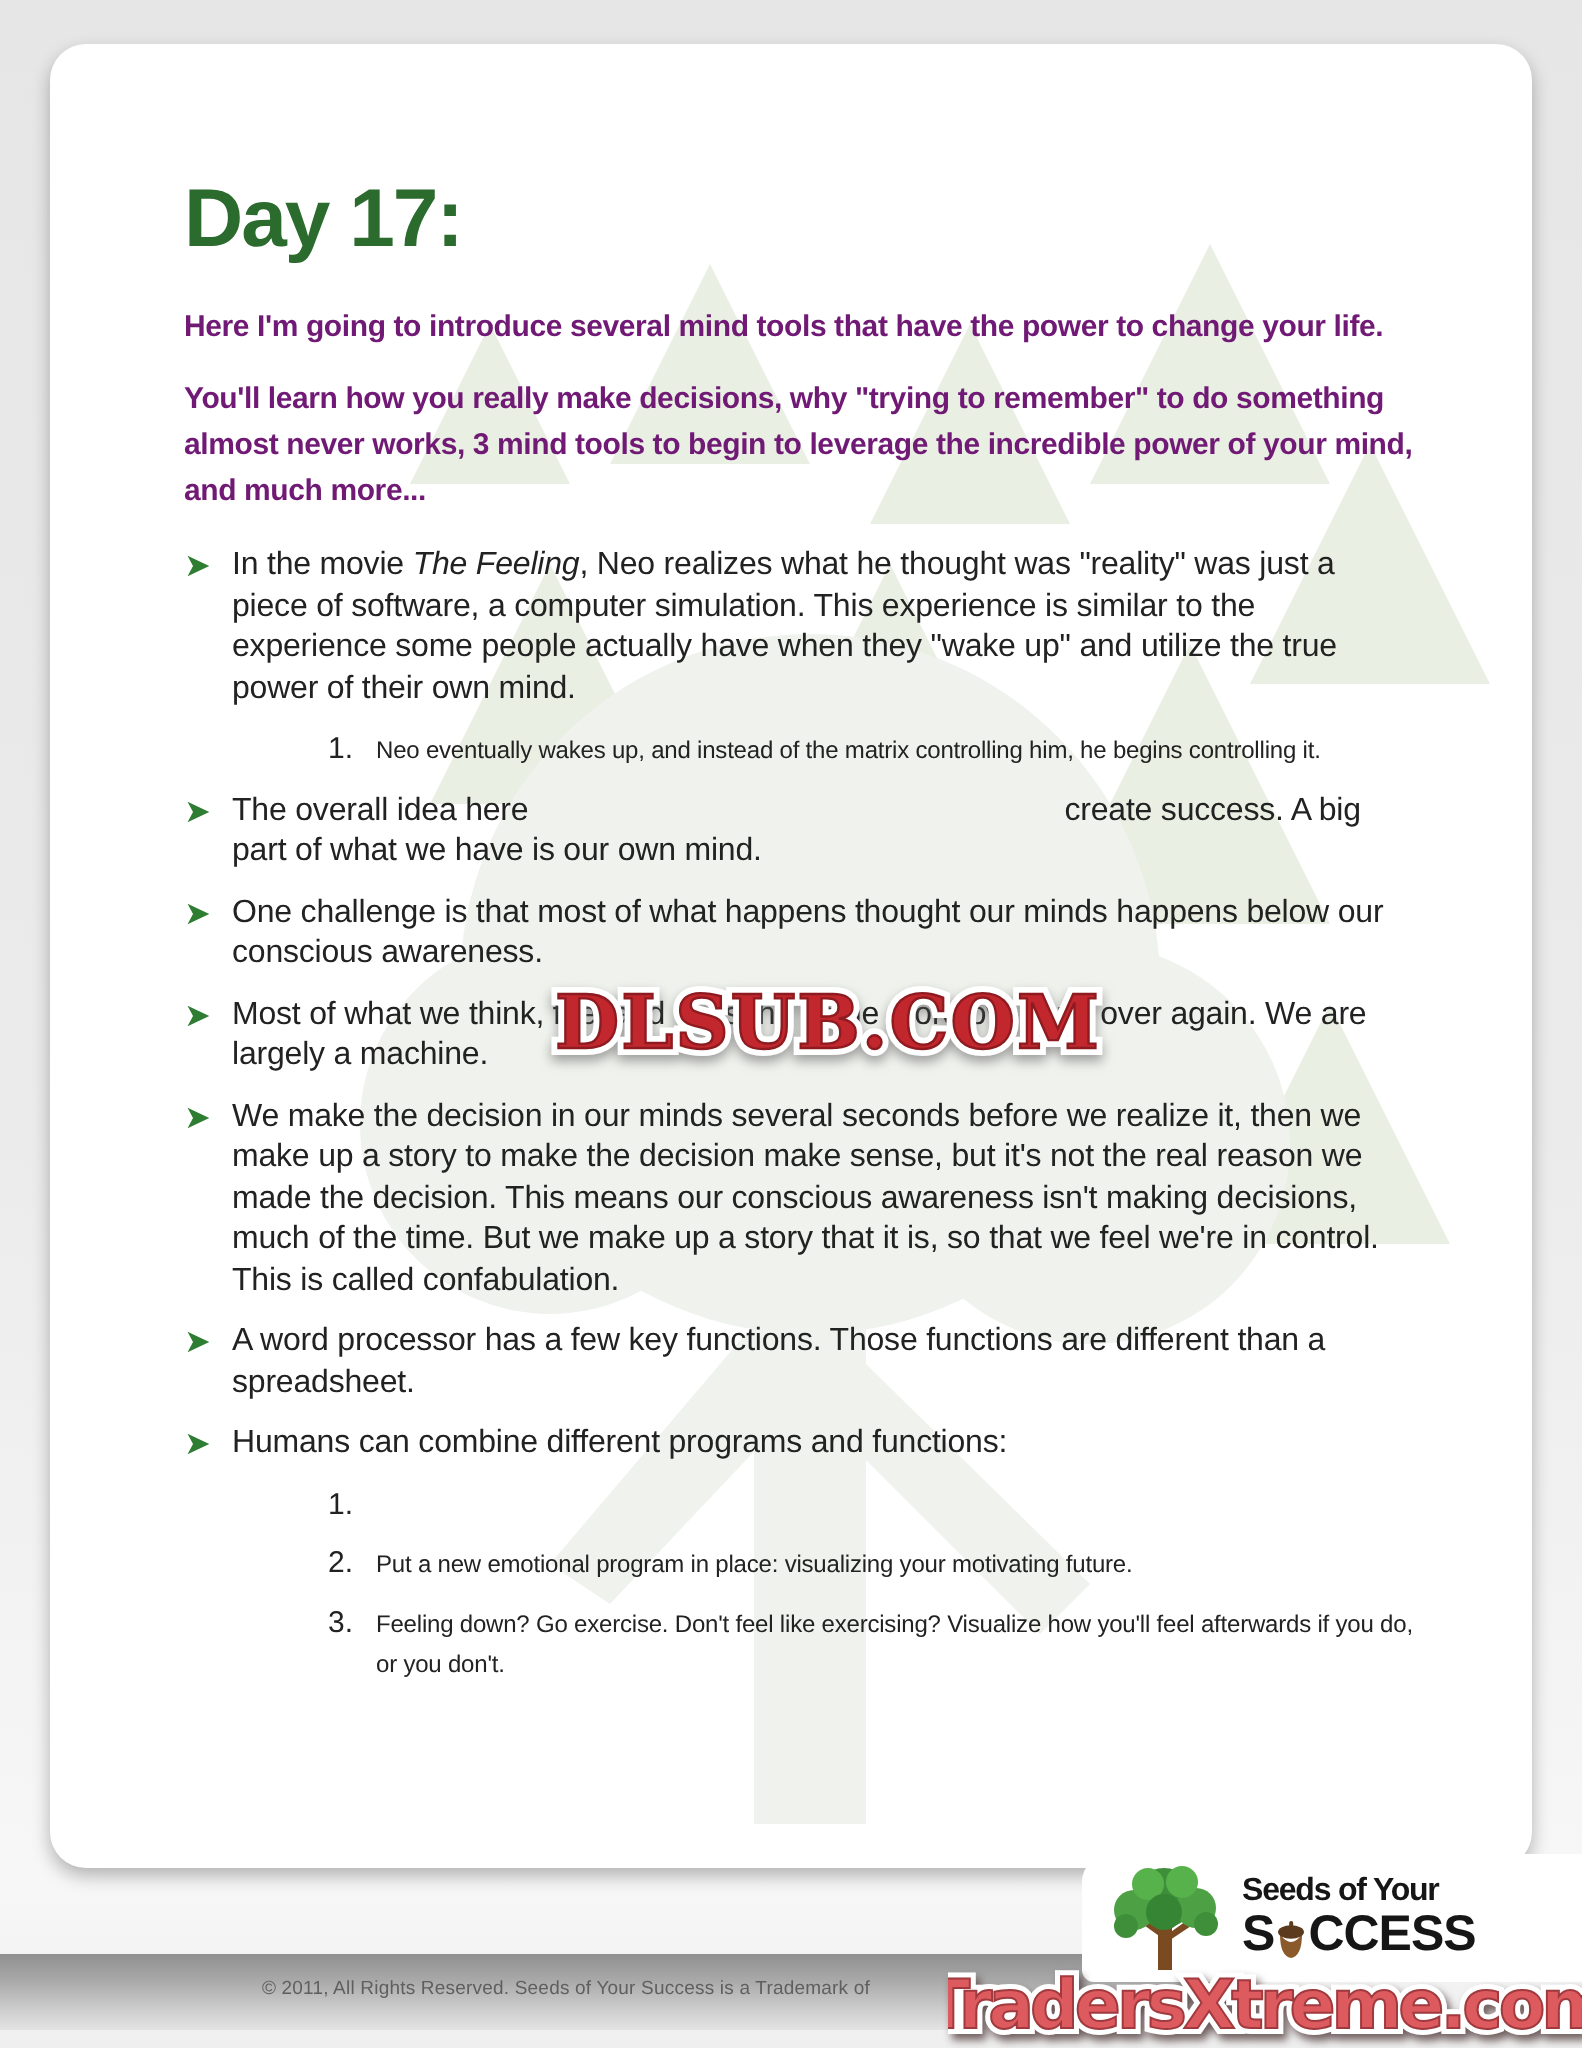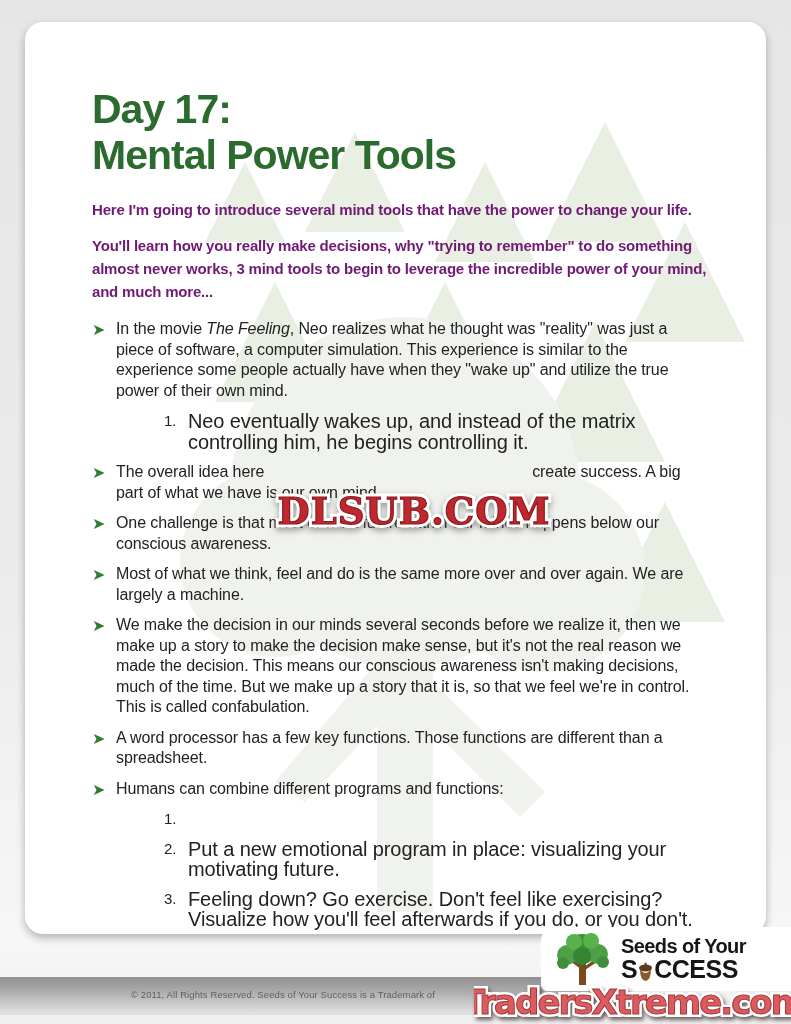--- a/index.html
+++ b/index.html
@@ -52,21 +52,21 @@
   .bullet p {
     color:#222; font-size:16px; line-height:20.5px; letter-spacing:-0.1px;
   }
   .bullet p .it { font-style:italic; }
   .stamp-gap { display:inline-block; width:268px; height:1px; }
   .sublist { margin:2px 0 10px 72px; }
   .subitem { display:flex; margin-bottom:9px; }
   .subitem .marker {
     flex:0 0 24px; color:#222; font-size:15px; line-height:20.5px;
   }
-  .subitem p { color:#222; font-size:20px; line-height:20.5px; letter-spacing:-0.1px; }
+  .subitem p { color:#222; font-size:12px; line-height:20.5px; letter-spacing:-0.1px; }
 
   
   .dlsub-wrap {
     position:absolute; left:264px; top:483px; z-index:5;
     filter: drop-shadow(0 3px 3px rgba(90,90,90,0.55));
   }
 
   
   .footer-bar {
     position:absolute; left:0; top:977px; width:628px; height:38px; z-index:2;
@@ -79,21 +79,21 @@
 
   
   .logo-panel {
     position:absolute; right:0; top:927px; width:250px; height:64px; z-index:3;
     background:#ffffff; border-radius:14px 0 0 6px;
     display:flex; align-items:center;
   }
   .logo-tree { flex:0 0 84px; height:60px; }
   .logo-text { display:flex; flex-direction:column; line-height:1; margin-left:-4px; }
   .logo-line1 {
-    font-weight:bold; color:#161616; font-size:20px; letter-spacing:-0.6px;
+    font-weight:bold; color:#161616; font-size:16px; letter-spacing:-0.6px;
   }
   .logo-line2 {
     font-weight:bold; color:#161616; font-size:25px; letter-spacing:-0.5px;
     display:flex; align-items:flex-end; margin-top:1px;
   }
   .acorn { display:inline-block; width:15px; height:20px; margin:0 1px; }
 
   
   .tx-wrap {
     position:absolute; left:474px; top:979px; z-index:7;
@@ -127,21 +127,20 @@
         <circle cx="520" cy="550" r="100"></circle>
         <rect x="352" y="600" width="56" height="290"></rect>
         <polygon points="352,640 250,760 280,780 365,690"></polygon>
         <polygon points="408,660 520,770 495,795 400,700"></polygon>
       </g>
     </svg>
 
     <div class="content">
       <h1 class="title">
         <span>Day 17:</span><br>
-        <span>Mental Power Tools</span>
       </h1>
 
       <p class="intro">Here I'm going to introduce several mind tools that have the power to change your life.</p>
       <p class="intro">You'll learn how you really make decisions, why "trying to remember" to do something almost never works, 3 mind tools to begin to leverage the incredible power of your mind, and much more...</p>
 
       <div class="list">
 
         <div class="bullet">
           <span class="arrow">➤</span>
           <p><span>In the movie </span><span class="it">The Feeling</span><span>, Neo realizes what he thought was "reality" was just a piece of software, a computer simulation. This experience is similar to the experience some people actually have when they "wake up" and utilize the true power of their own mind.</span></p>
@@ -153,21 +152,21 @@
           </div>
         </div>
 
         <div class="bullet">
           <span class="arrow">➤</span>
           <p><span>The overall idea here</span><span class="stamp-gap"></span><span>create success. A big part of what we have is our own mind.</span></p>
         </div>
 
         <div class="bullet">
           <span class="arrow">➤</span>
-          <p>One challenge is that most of what future within our minds happens below our conscious awareness.</p>
+          <p>One challenge is that most of what happens thought our minds happens below our conscious awareness.</p>
         </div>
 
         <div class="bullet">
           <span class="arrow">➤</span>
           <p>Most of what we think, feel and do is the same more over and over again. We are largely a machine.</p>
         </div>
 
         <div class="bullet">
           <span class="arrow">➤</span>
           <p>We make the decision in our minds several seconds before we realize it, then we make up a story to make the decision make sense, but it's not the real reason we made the decision. This means our conscious awareness isn't making decisions, much of the time. But we make up a story that it is, so that we feel we're in control. This is called confabulation.</p>

